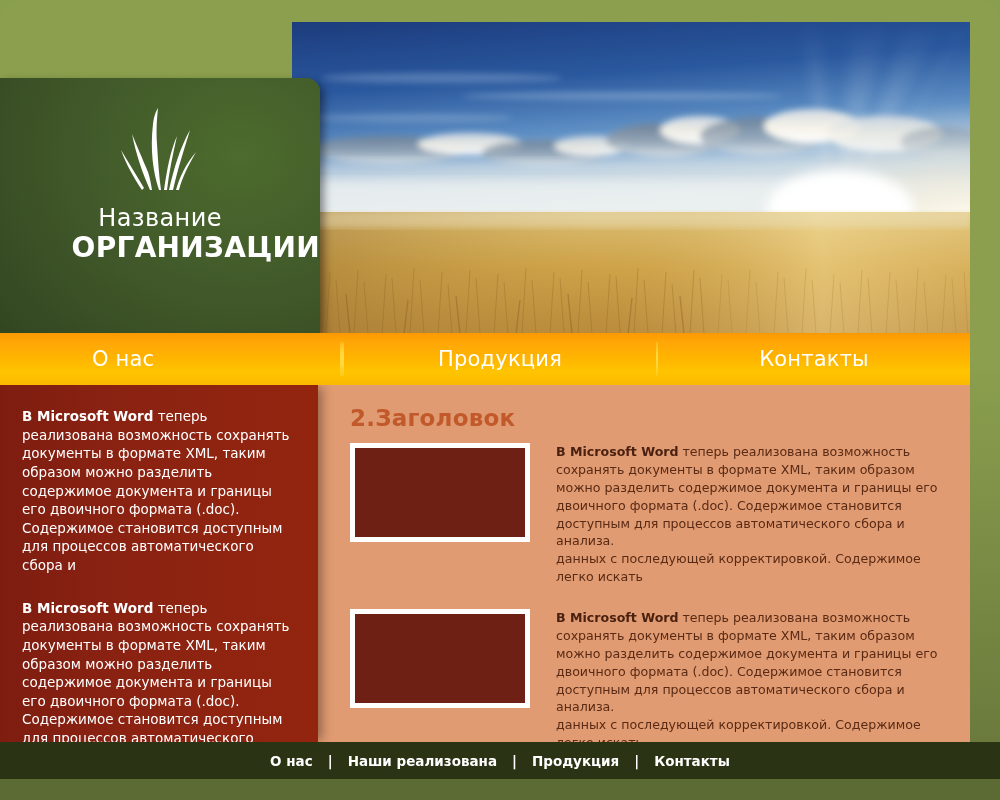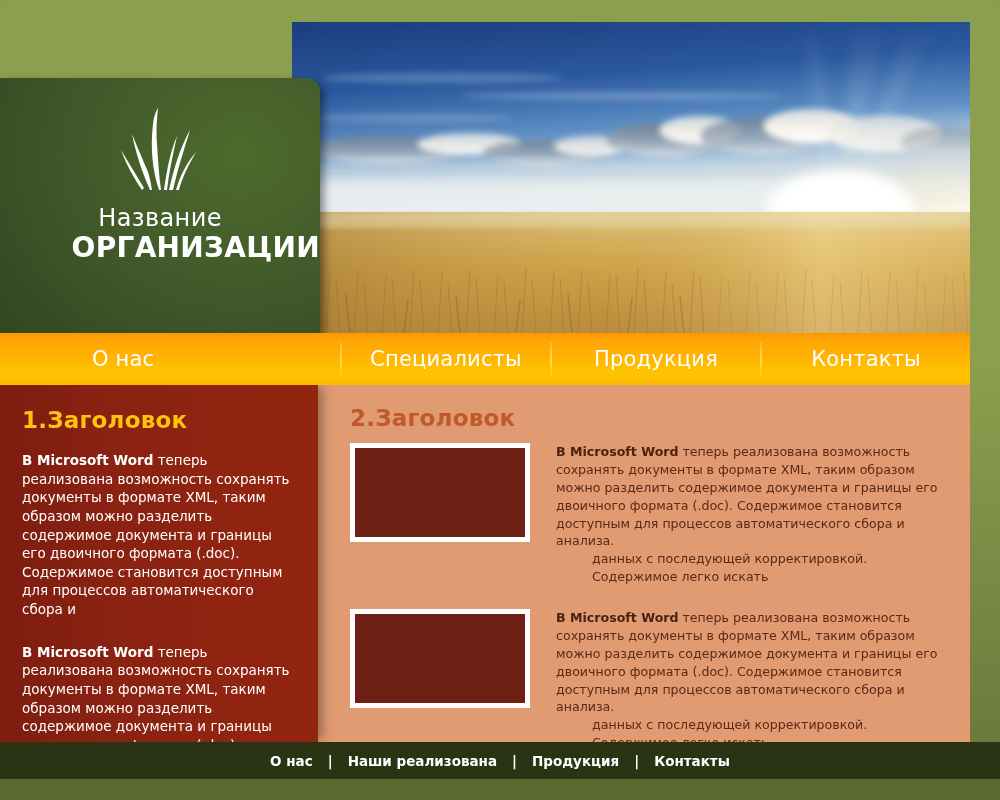--- a/index.html
+++ b/index.html
@@ -177,21 +177,21 @@
     box-sizing: content-box;
   }
   .media-text {
     margin: 0 0 0 26px;
     color: #5a2a14;
     font-size: 12.6px;
     line-height: 1.42;
     flex: 1 1 auto;
   }
   .media-text b { font-weight: 700; color: #4a2110; }
-  .media-text .tail { display: block; margin-left: 36px; }
+  .media-text .tail { display: block; }
 
   
   .footer {
     position: absolute;
     left: 0;
     top: 742px;
     width: 1000px;
     height: 37px;
     background: #2a3414;
     display: flex;
@@ -347,31 +347,29 @@
     </div>
     <div class="logo-text">
       <span class="line1">Название</span>
       <span class="line2">ОРГАНИЗАЦИИ</span>
     </div>
   </div>
 
   <nav class="nav">
     <div class="nav-item">О нас</div>
     <div class="nav-divider"></div>
-    <div class="nav-item">Специалисты</div>
     <div class="nav-divider"></div>
     <div class="nav-item">Продукция</div>
     <div class="nav-divider"></div>
     <div class="nav-item">Контакты</div>
   </nav>
 
   <div class="content">
 
     <div class="col-left">
-      <h2 class="h-left">1.Заголовок</h2>
       <p class="p-left"><b>В Microsoft Word</b><span> теперь реализована возможность сохранять документы в формате XML, таким образом можно разделить содержимое документа и границы его двоичного формата (.doc). Содержимое становится доступным для процессов автоматического сбора и</span></p>
       <p class="p-left"><b>В Microsoft Word</b><span> теперь реализована возможность сохранять документы в формате XML, таким образом можно разделить содержимое документа и границы его двоичного формата (.doc). Содержимое становится доступным для процессов автоматического сбора и</span></p>
     </div>
 
     <div class="col-right">
       <h2 class="h-right">2.Заголовок</h2>
 
       <div class="media-row">
         <div class="media-thumb"></div>
         <p class="media-text"><b>В Microsoft Word</b><span> теперь реализована возможность сохранять документы в формате XML, таким образом можно разделить содержимое документа и границы его двоичного формата (.doc). Содержимое становится доступным для процессов автоматического сбора и анализа.</span><span class="tail"> данных с последующей корректировкой. Содержимое легко искать</span></p>

